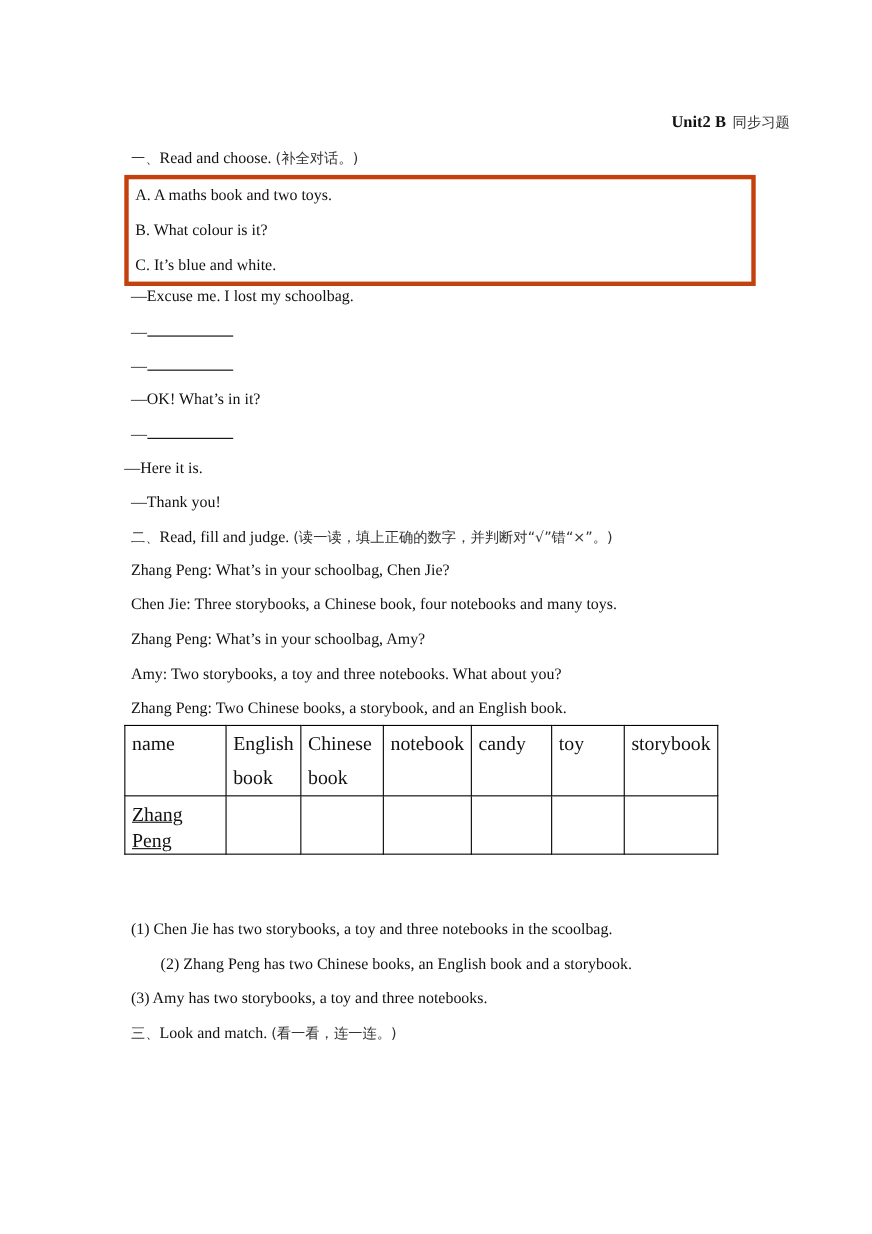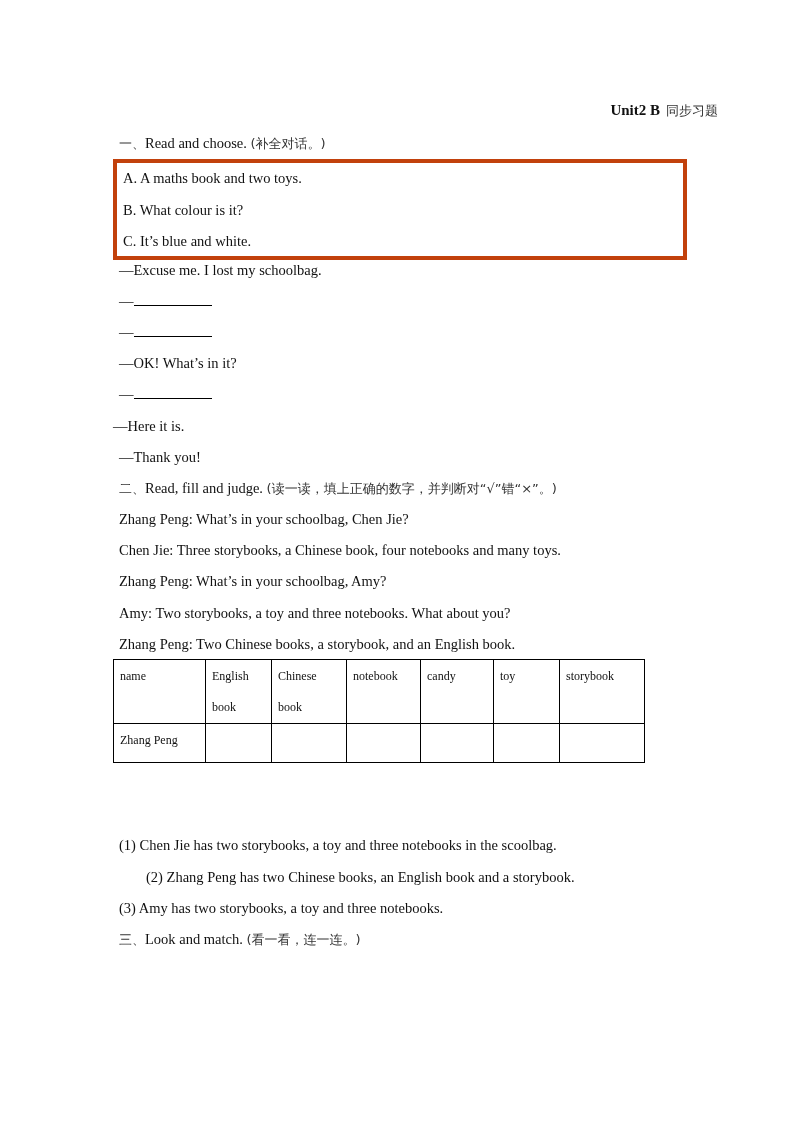--- a/index.html
+++ b/index.html
@@ -5,26 +5,26 @@
   html, body { margin: 0; padding: 0; background: #ffffff; }
   body { width: 793px; height: 1122px; position: relative; overflow: hidden;
          font-family: "Liberation Serif", "DejaVu Serif", serif; color: #111; font-size: 14.5px; }
   .abs { position: absolute; white-space: nowrap; }
   .title { top: 102px; left: 0; width: 682px; text-align: right; font-weight: bold; font-size: 15px; margin-left: 36px; }
   .title .cn { font-weight: normal; font-family: "DejaVu Sans", sans-serif; font-size: 13px; margin-left: 6px; }
   .cn { font-family: "DejaVu Sans", sans-serif; font-size: 13px; color: #333; }
   .box { position: absolute; left: 113px; top: 159px; width: 566px; height: 93px; border: 4px solid #c2410c; }
   .box div { position: absolute; left: 6px; white-space: nowrap; }
   table.grid { position: absolute; left: 113px; top: 659px; border-collapse: collapse; }
-  table.grid td { border: 1px solid #000; vertical-align: top; padding: 6px 6px 0 6px; line-height: 31px; font-size: 12px; }
+  table.grid td { border: 1px solid #000; vertical-align: top; padding: 6px 6px 0 6px; line-height: 31px; font-size: 18px; }
   table.grid tr.hdr td { height: 56px; padding-top: 1px; }
   table.grid tr.r1 td { height: 32px; }
   table.grid tr.r2 td { height: 31px; }
   table.grid tr.r3 td { height: 26px; }
-  table.grid td.row-label { line-height: 24px; padding-top: 4px; }
+  table.grid td.row-label { line-height: 24px; padding-top: 4px; text-decoration: underline; }
   .blank { display: inline-block; width: 78px; border-bottom: 1px solid #000; height: 12px; vertical-align: baseline; }
 </style>
 </head>
 <body>
 
 <div class="abs title">
   <span>Unit2 B</span><span class="cn">同步习题</span>
 </div>
 
 <div class="abs" style="top:135px; left:119px;">

